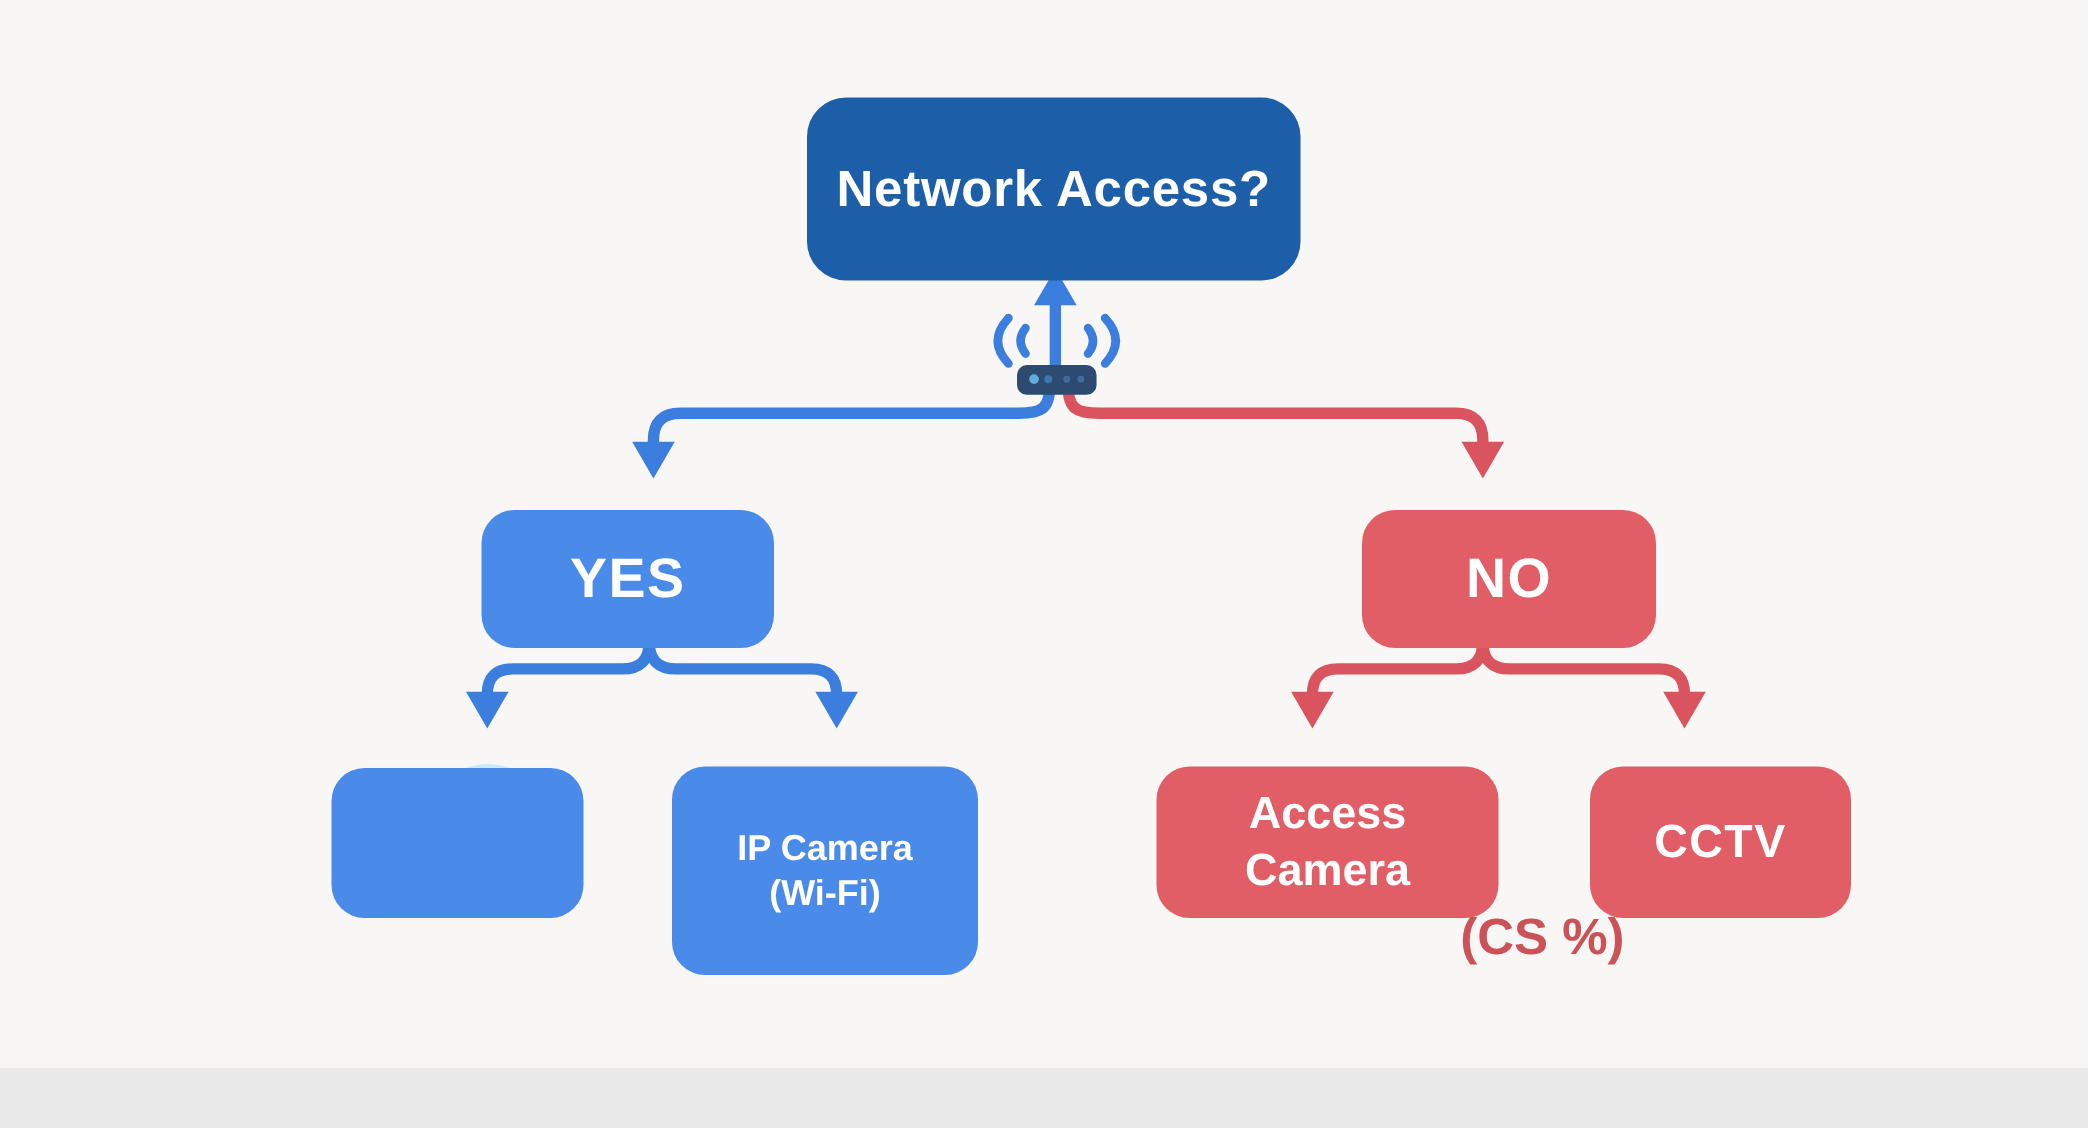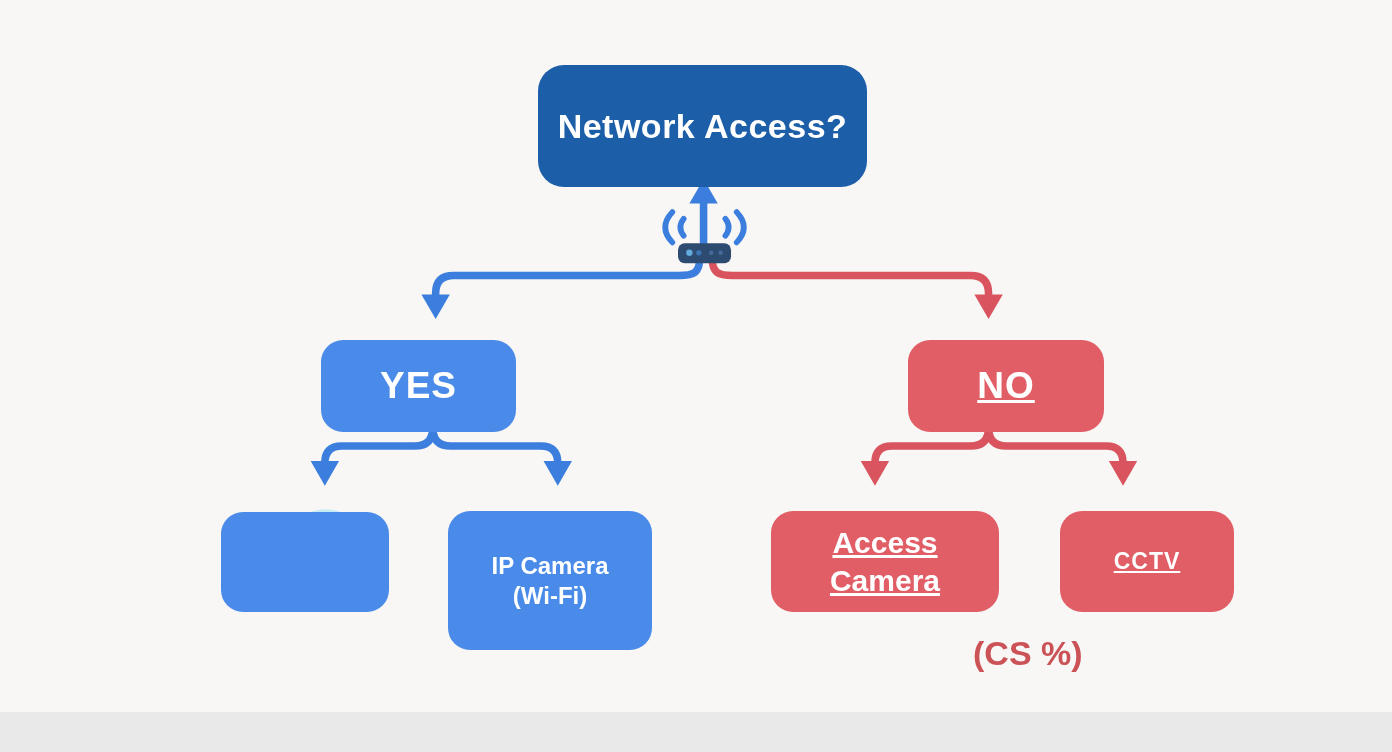--- a/index.html
+++ b/index.html
@@ -44,32 +44,32 @@
     display:flex;align-items:center;justify-content:center;
     color:var(--text-white);
     font-weight:bold;
     text-align:center;
     white-space:pre-line;
     line-height:1.25;
     box-sizing:border-box;
   }
   .box.dark{background:var(--root-blue);border-radius:26px;}
   .box.blue{background:var(--yes-blue);border-radius:22px;}
-  .box.red{background:var(--no-red);border-radius:22px;text-decoration:underline;}
+  .box.red{background:var(--no-red);border-radius:22px;}
   .root-box{left:538px;top:65px;width:329px;height:122px;font-size:34px;letter-spacing:0.5px;}
   .yes-box{left:321px;top:340px;width:195px;height:92px;font-size:37px;letter-spacing:1px;}
   .no-box{left:908px;top:340px;width:196px;height:92px;font-size:37px;letter-spacing:1px;}
   .wifi-box{left:221px;top:512px;width:168px;height:100px;}
   .ipcam-box{left:448px;top:511px;width:204px;height:139px;font-size:24px;}
   .analog-box{left:771px;top:511px;width:228px;height:101px;font-size:30px;}
-  .cctv-box{left:1060px;top:511px;width:174px;height:101px;font-size:23px;letter-spacing:1px;}
+  .cctv-box{left:1060px;top:511px;width:174px;height:101px;font-size:31px;letter-spacing:1px;}
   .cs-note{
-    position:absolute;left:973px;top:634px;width:110px;
+    position:absolute;left:973px;top:606px;width:110px;
     color:var(--note-red);
-    font-weight:bold;font-size:34px;text-align:left;
+    font-weight:bold;font-size:34px;text-align:right;
     white-space:nowrap;
   }
 </style>
 </head>
 <body>
 
 <div class="canvas">
 
   <svg class="svg-layer" viewBox="0 0 1392 752">
 

